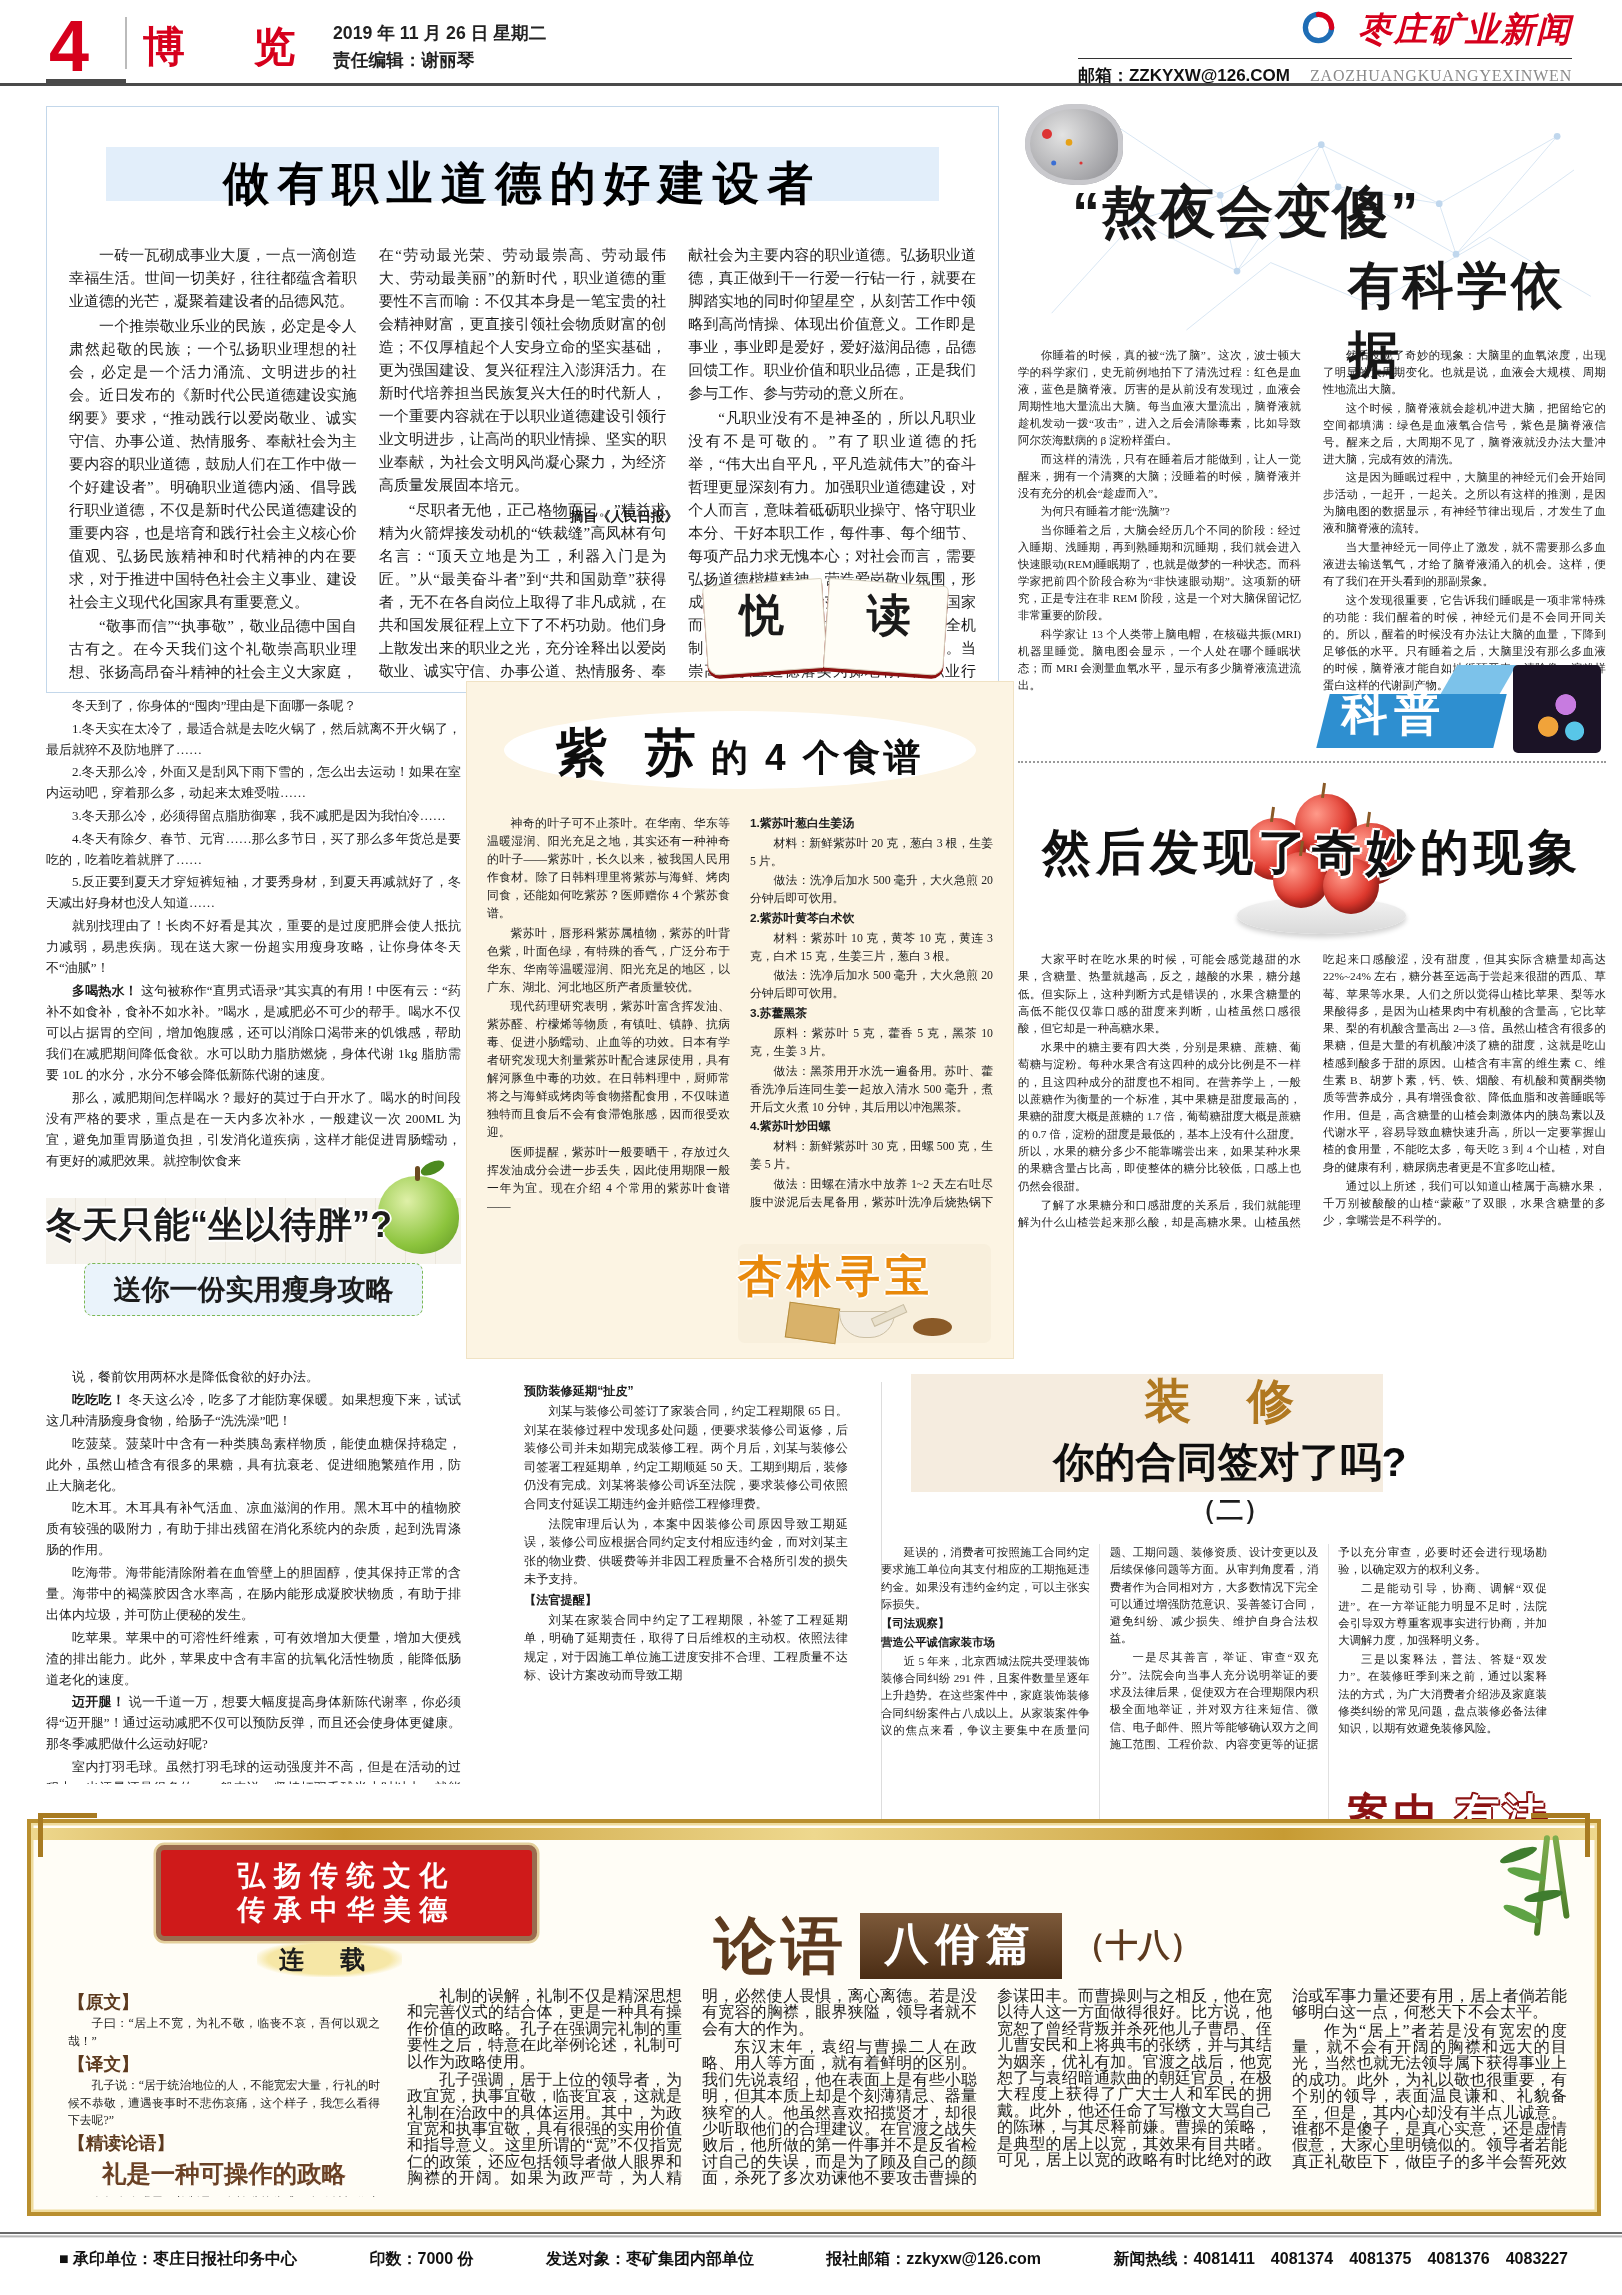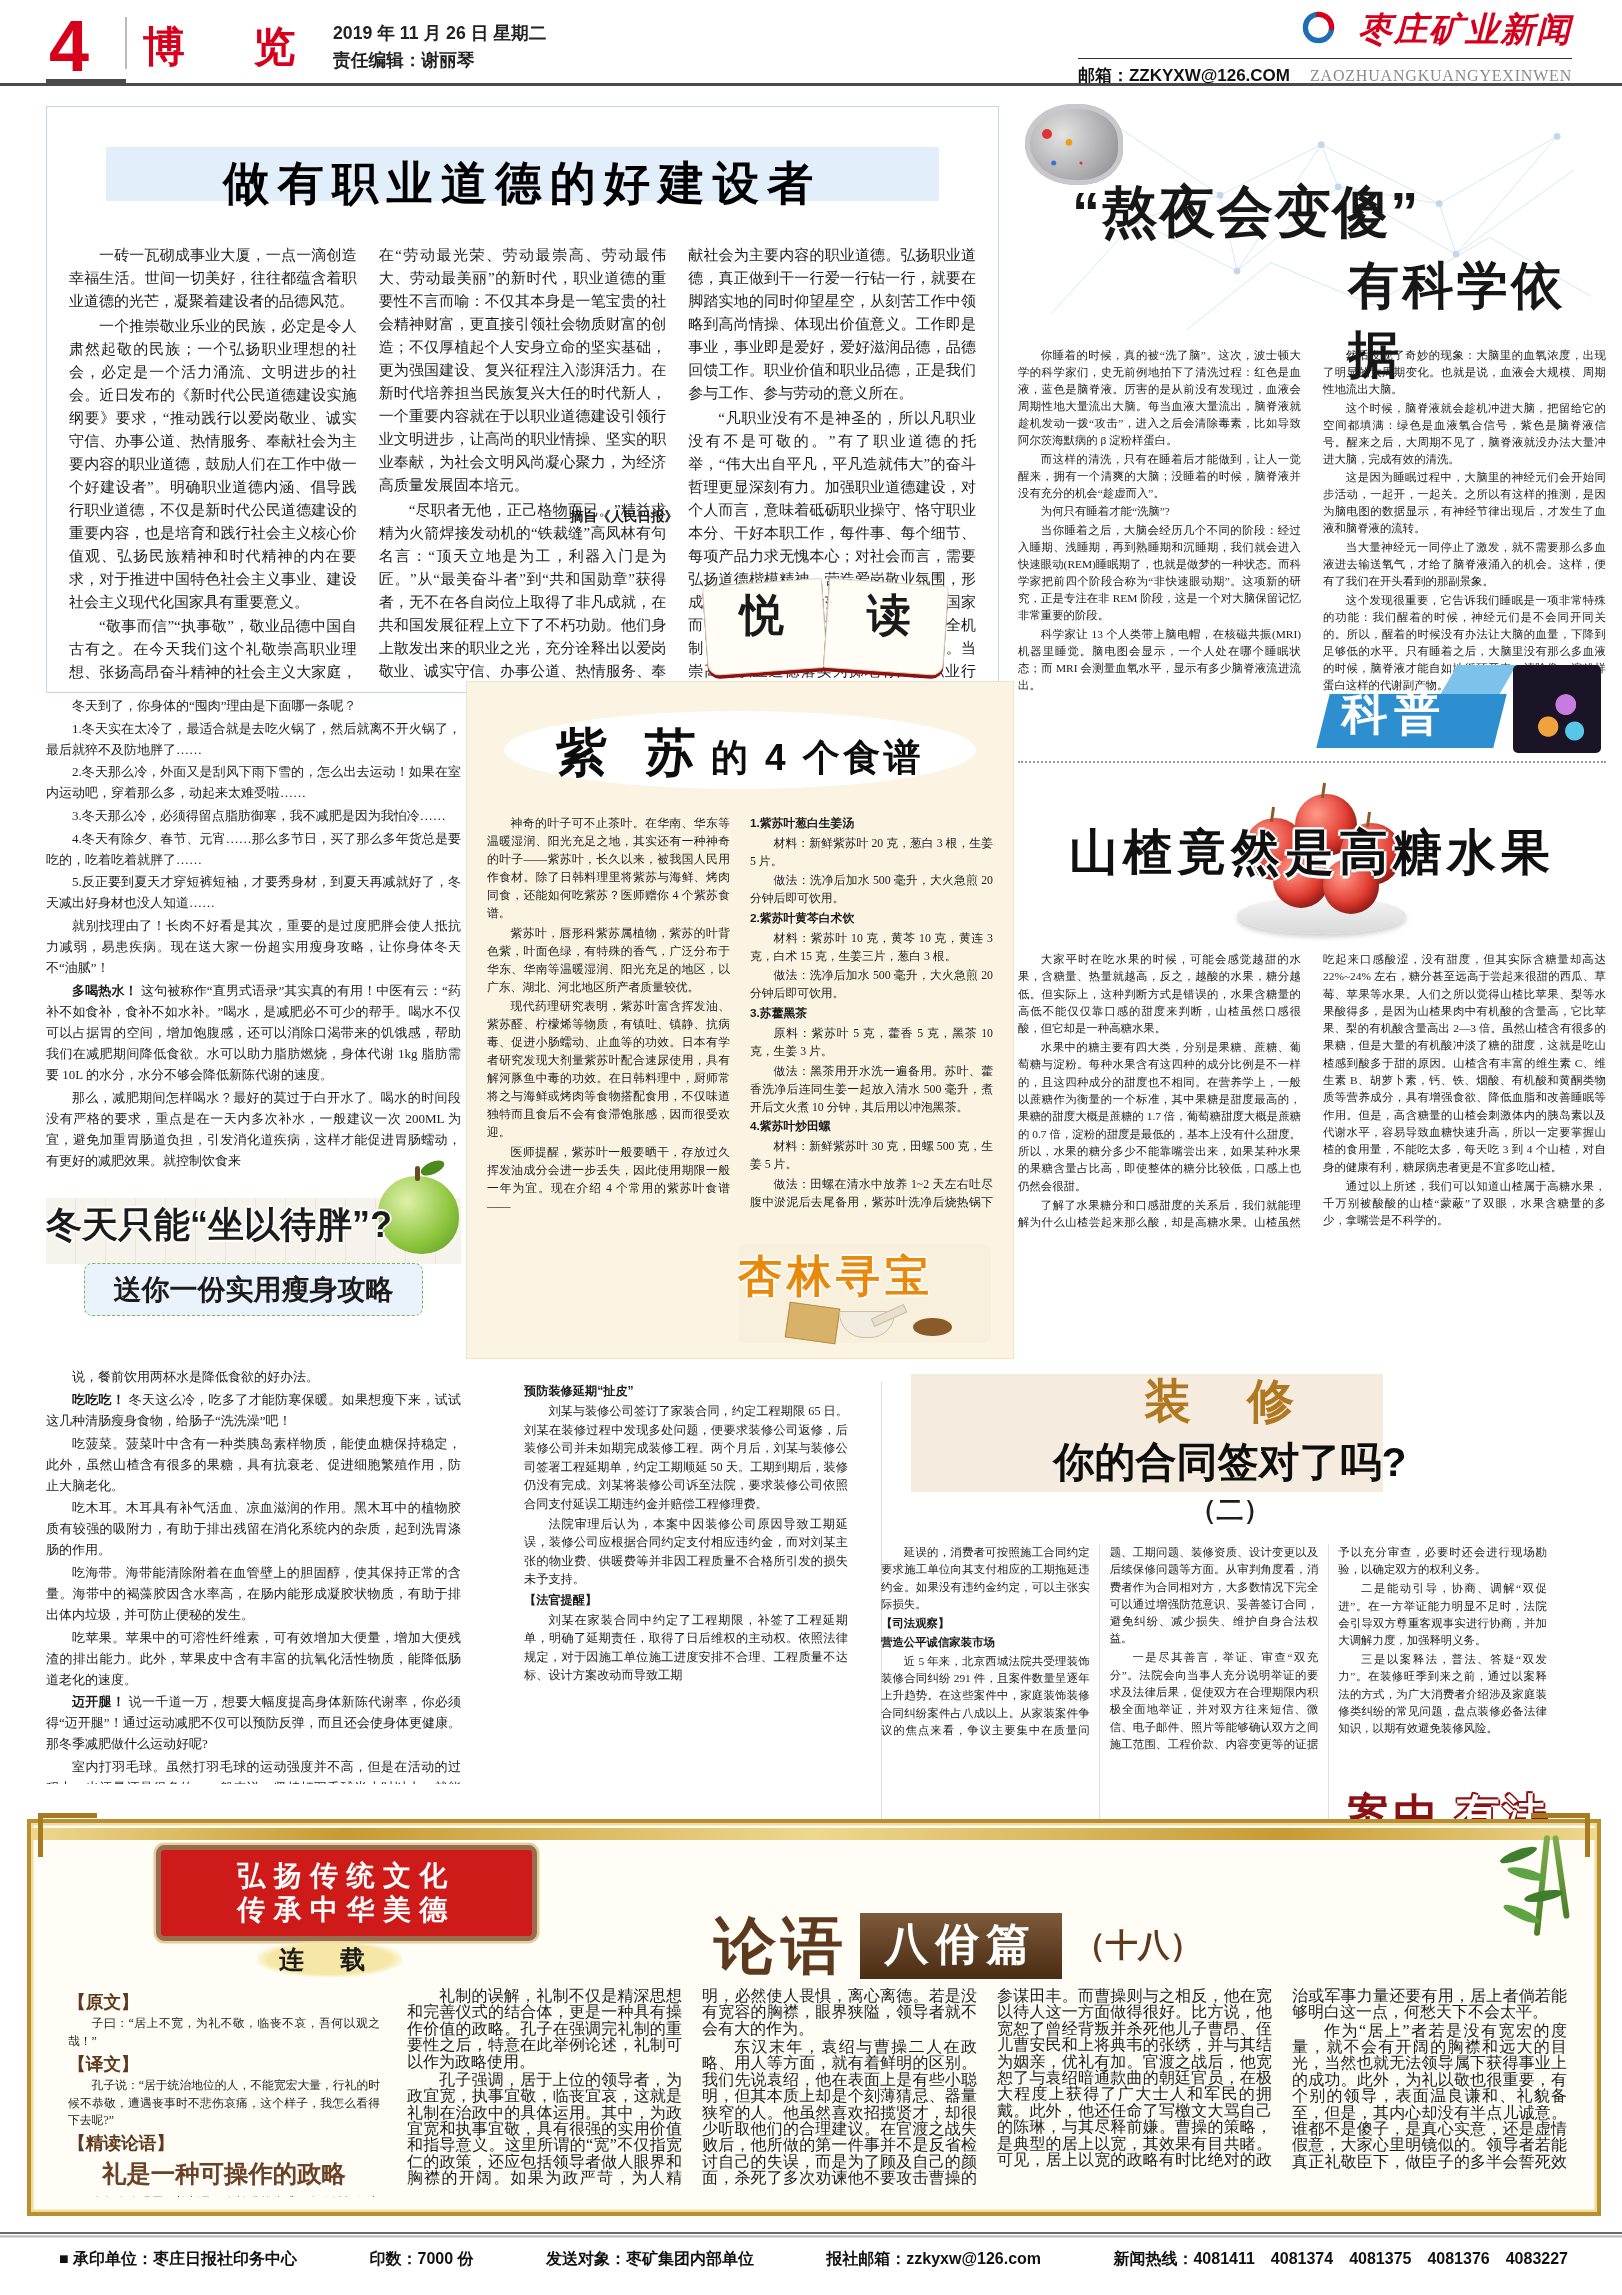--- a/index.html
+++ b/index.html
@@ -257,21 +257,21 @@
 
   <div class="abs a3">
     <div class="haw-img">
       <div class="haw-plate"></div>
       <div class="haw" style="left:15px;top:44px;"></div>
       <div class="haw" style="left:66px;top:20px;"></div>
       <div class="haw" style="left:111px;top:49px;"></div>
       <div class="haw" style="left:44px;top:78px;width:56px;height:56px;"></div>
       <div class="haw" style="left:94px;top:84px;width:56px;height:56px;"></div>
     </div>
-    <div class="a3-title">山楂竟然是高糖水果</div>
+    <div class="a3-title">然后发现了奇妙的现象</div>
     <div class="a3-flow">
         <p class="para">大家平时在吃水果的时候，可能会感觉越甜的水果，含糖量、热量就越高，反之，越酸的水果，糖分越低。但实际上，这种判断方式是错误的，水果含糖量的高低不能仅仅靠口感的甜度来判断，山楂虽然口感很酸，但它却是一种高糖水果。</p>
         <p class="para">水果中的糖主要有四大类，分别是果糖、蔗糖、葡萄糖与淀粉。每种水果含有这四种的成分比例是不一样的，且这四种成分的甜度也不相同。在营养学上，一般以蔗糖作为衡量的一个标准，其中果糖是甜度最高的，果糖的甜度大概是蔗糖的 1.7 倍，葡萄糖甜度大概是蔗糖的 0.7 倍，淀粉的甜度是最低的，基本上没有什么甜度。所以，水果的糖分多少不能靠嘴尝出来，如果某种水果的果糖含量占比高，即使整体的糖分比较低，口感上也仍然会很甜。</p>
         <p class="para">了解了水果糖分和口感甜度的关系后，我们就能理解为什么山楂尝起来那么酸，却是高糖水果。山楂虽然吃起来口感酸涩，没有甜度，但其实际含糖量却高达 22%~24% 左右，糖分甚至远高于尝起来很甜的西瓜、草莓、苹果等水果。人们之所以觉得山楂比苹果、梨等水果酸得多，是因为山楂果肉中有机酸的含量高，它比苹果、梨的有机酸含量高出 2—3 倍。虽然山楂含有很多的果糖，但是大量的有机酸冲淡了糖的甜度，这就是吃山楂感到酸多于甜的原因。山楂含有丰富的维生素 C、维生素 B、胡萝卜素，钙、铁、烟酸、有机酸和黄酮类物质等营养成分，具有增强食欲、降低血脂和改善睡眠等作用。但是，高含糖量的山楂会刺激体内的胰岛素以及代谢水平，容易导致血糖快速升高，所以一定要掌握山楂的食用量，不能吃太多，每天吃 3 到 4 个山楂，对自身的健康有利，糖尿病患者更是不宜多吃山楂。</p>
         <p class="para">通过以上所述，我们可以知道山楂属于高糖水果，千万别被酸酸的山楂“蒙蔽”了双眼，水果含糖量的多少，拿嘴尝是不科学的。</p>
       </div>
   </div>
 
   <div class="abs a4">
     <div class="a4-ellipse"></div>

